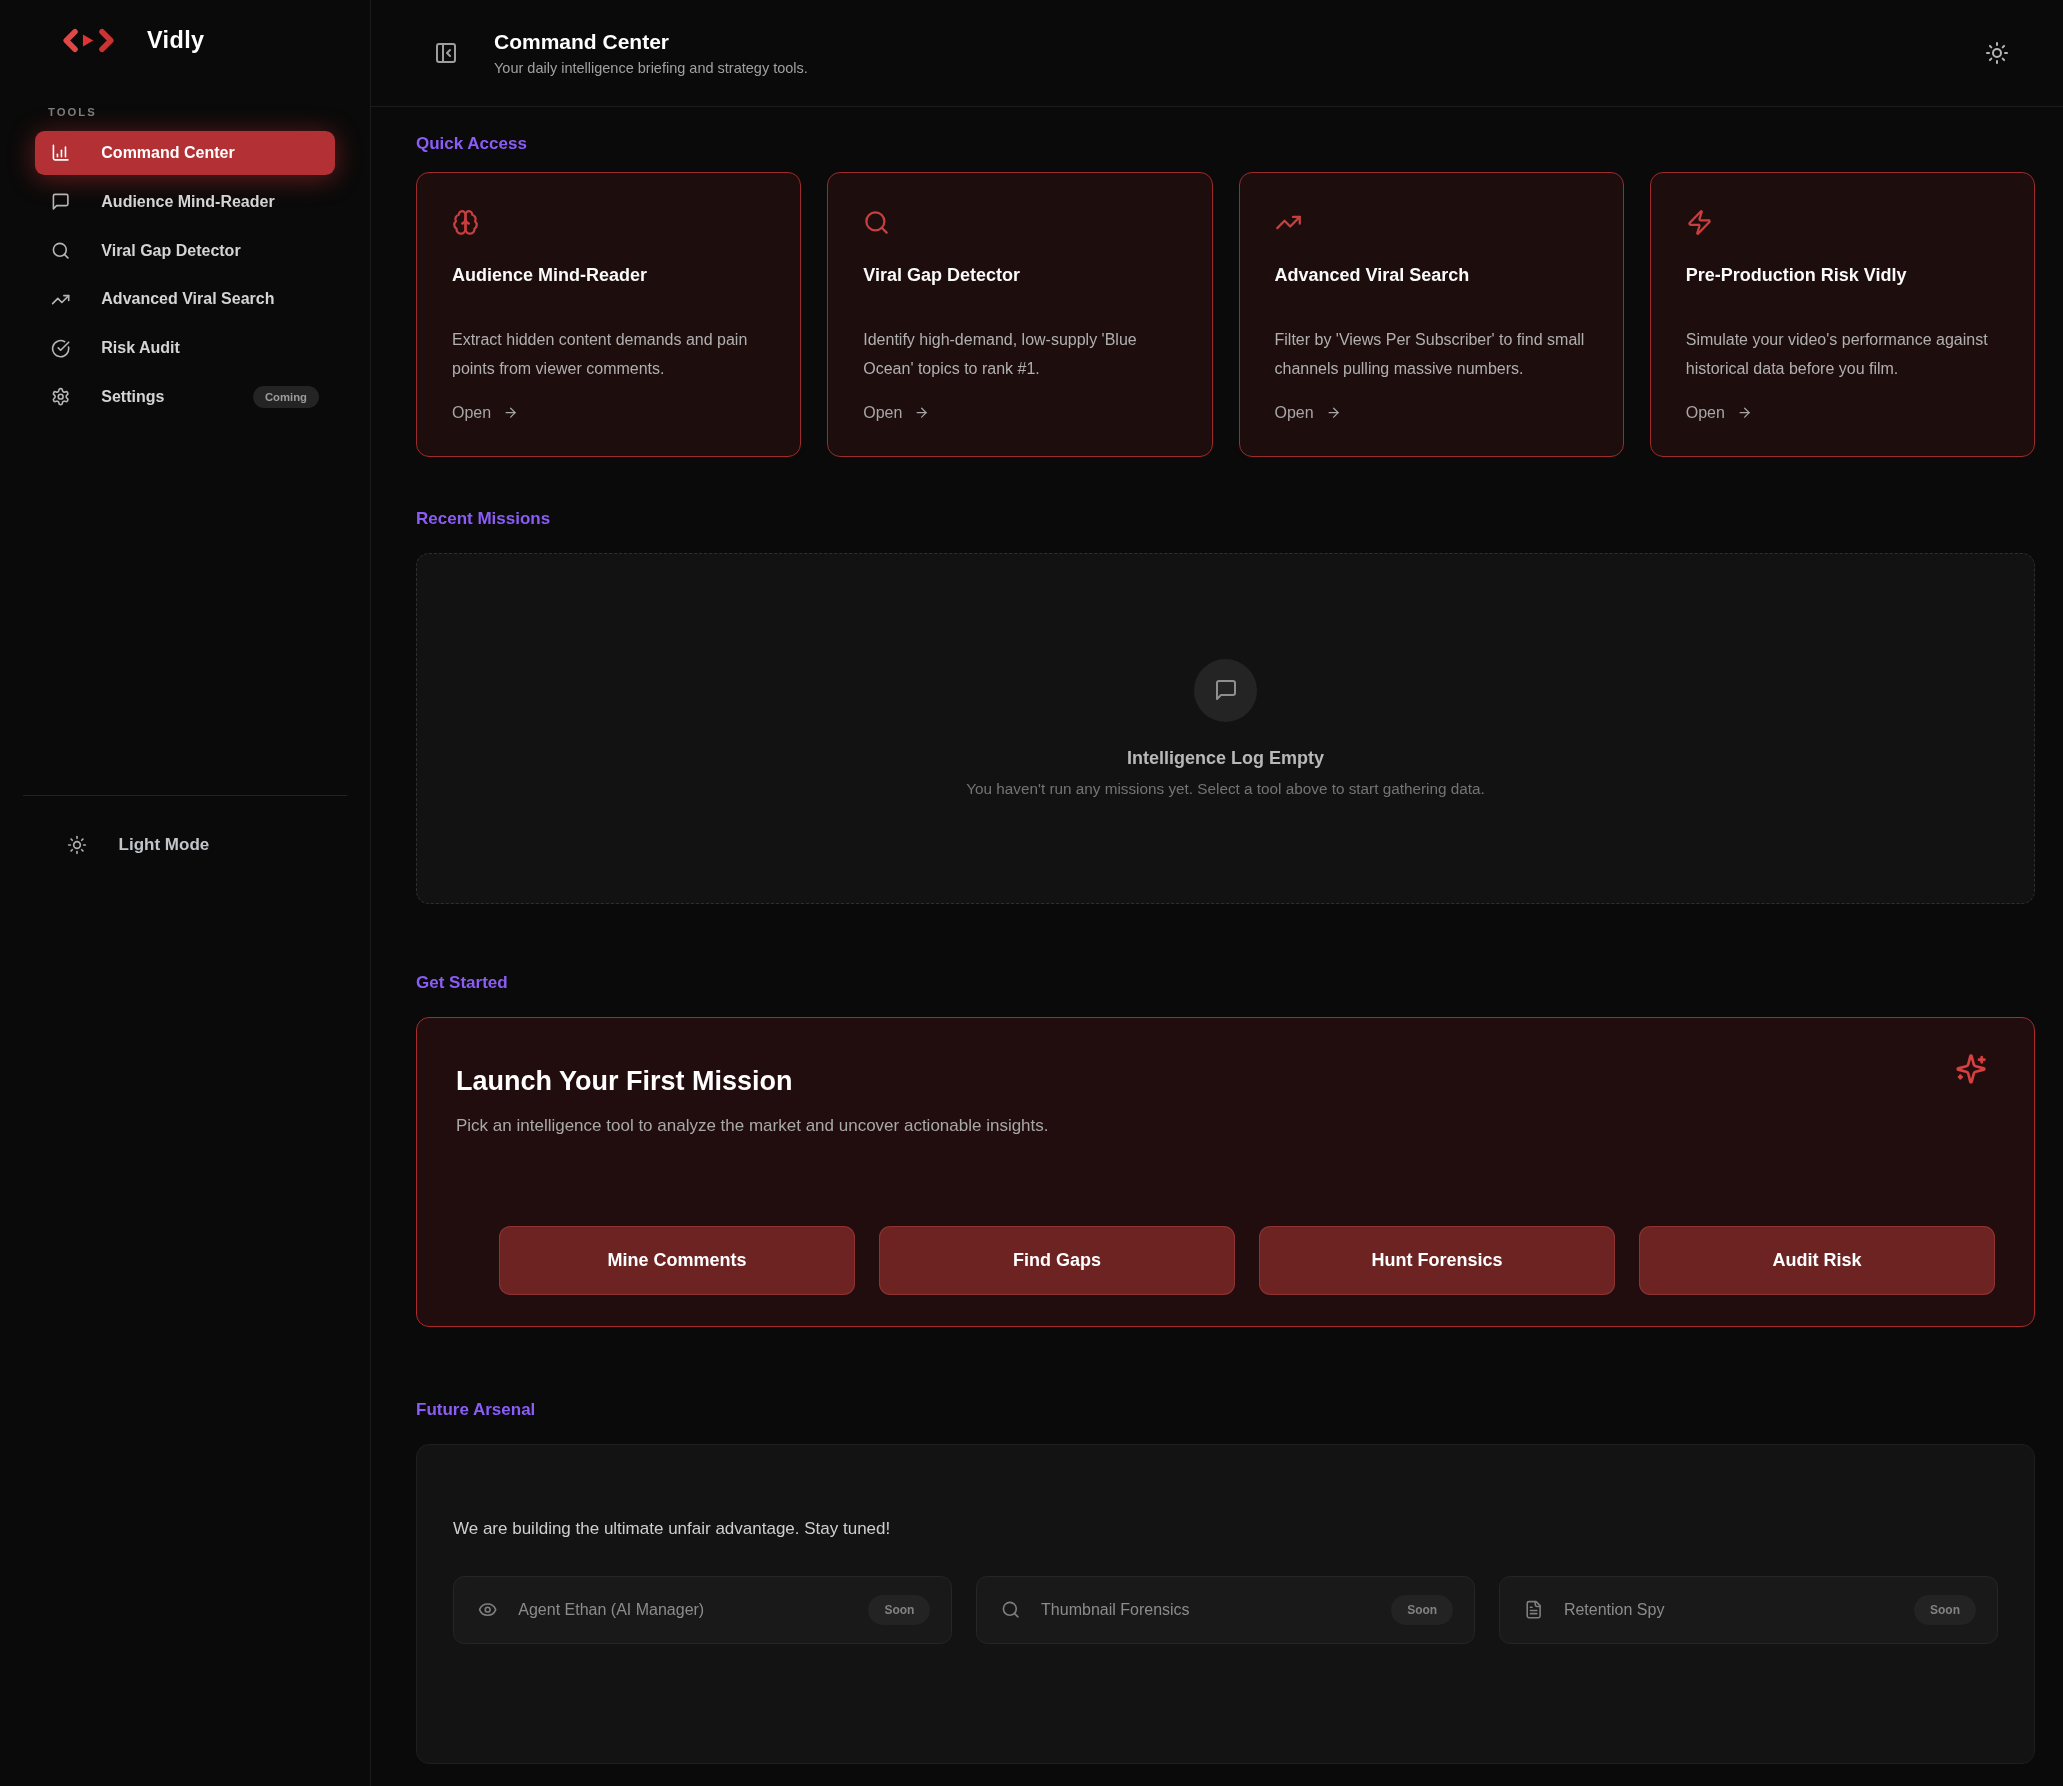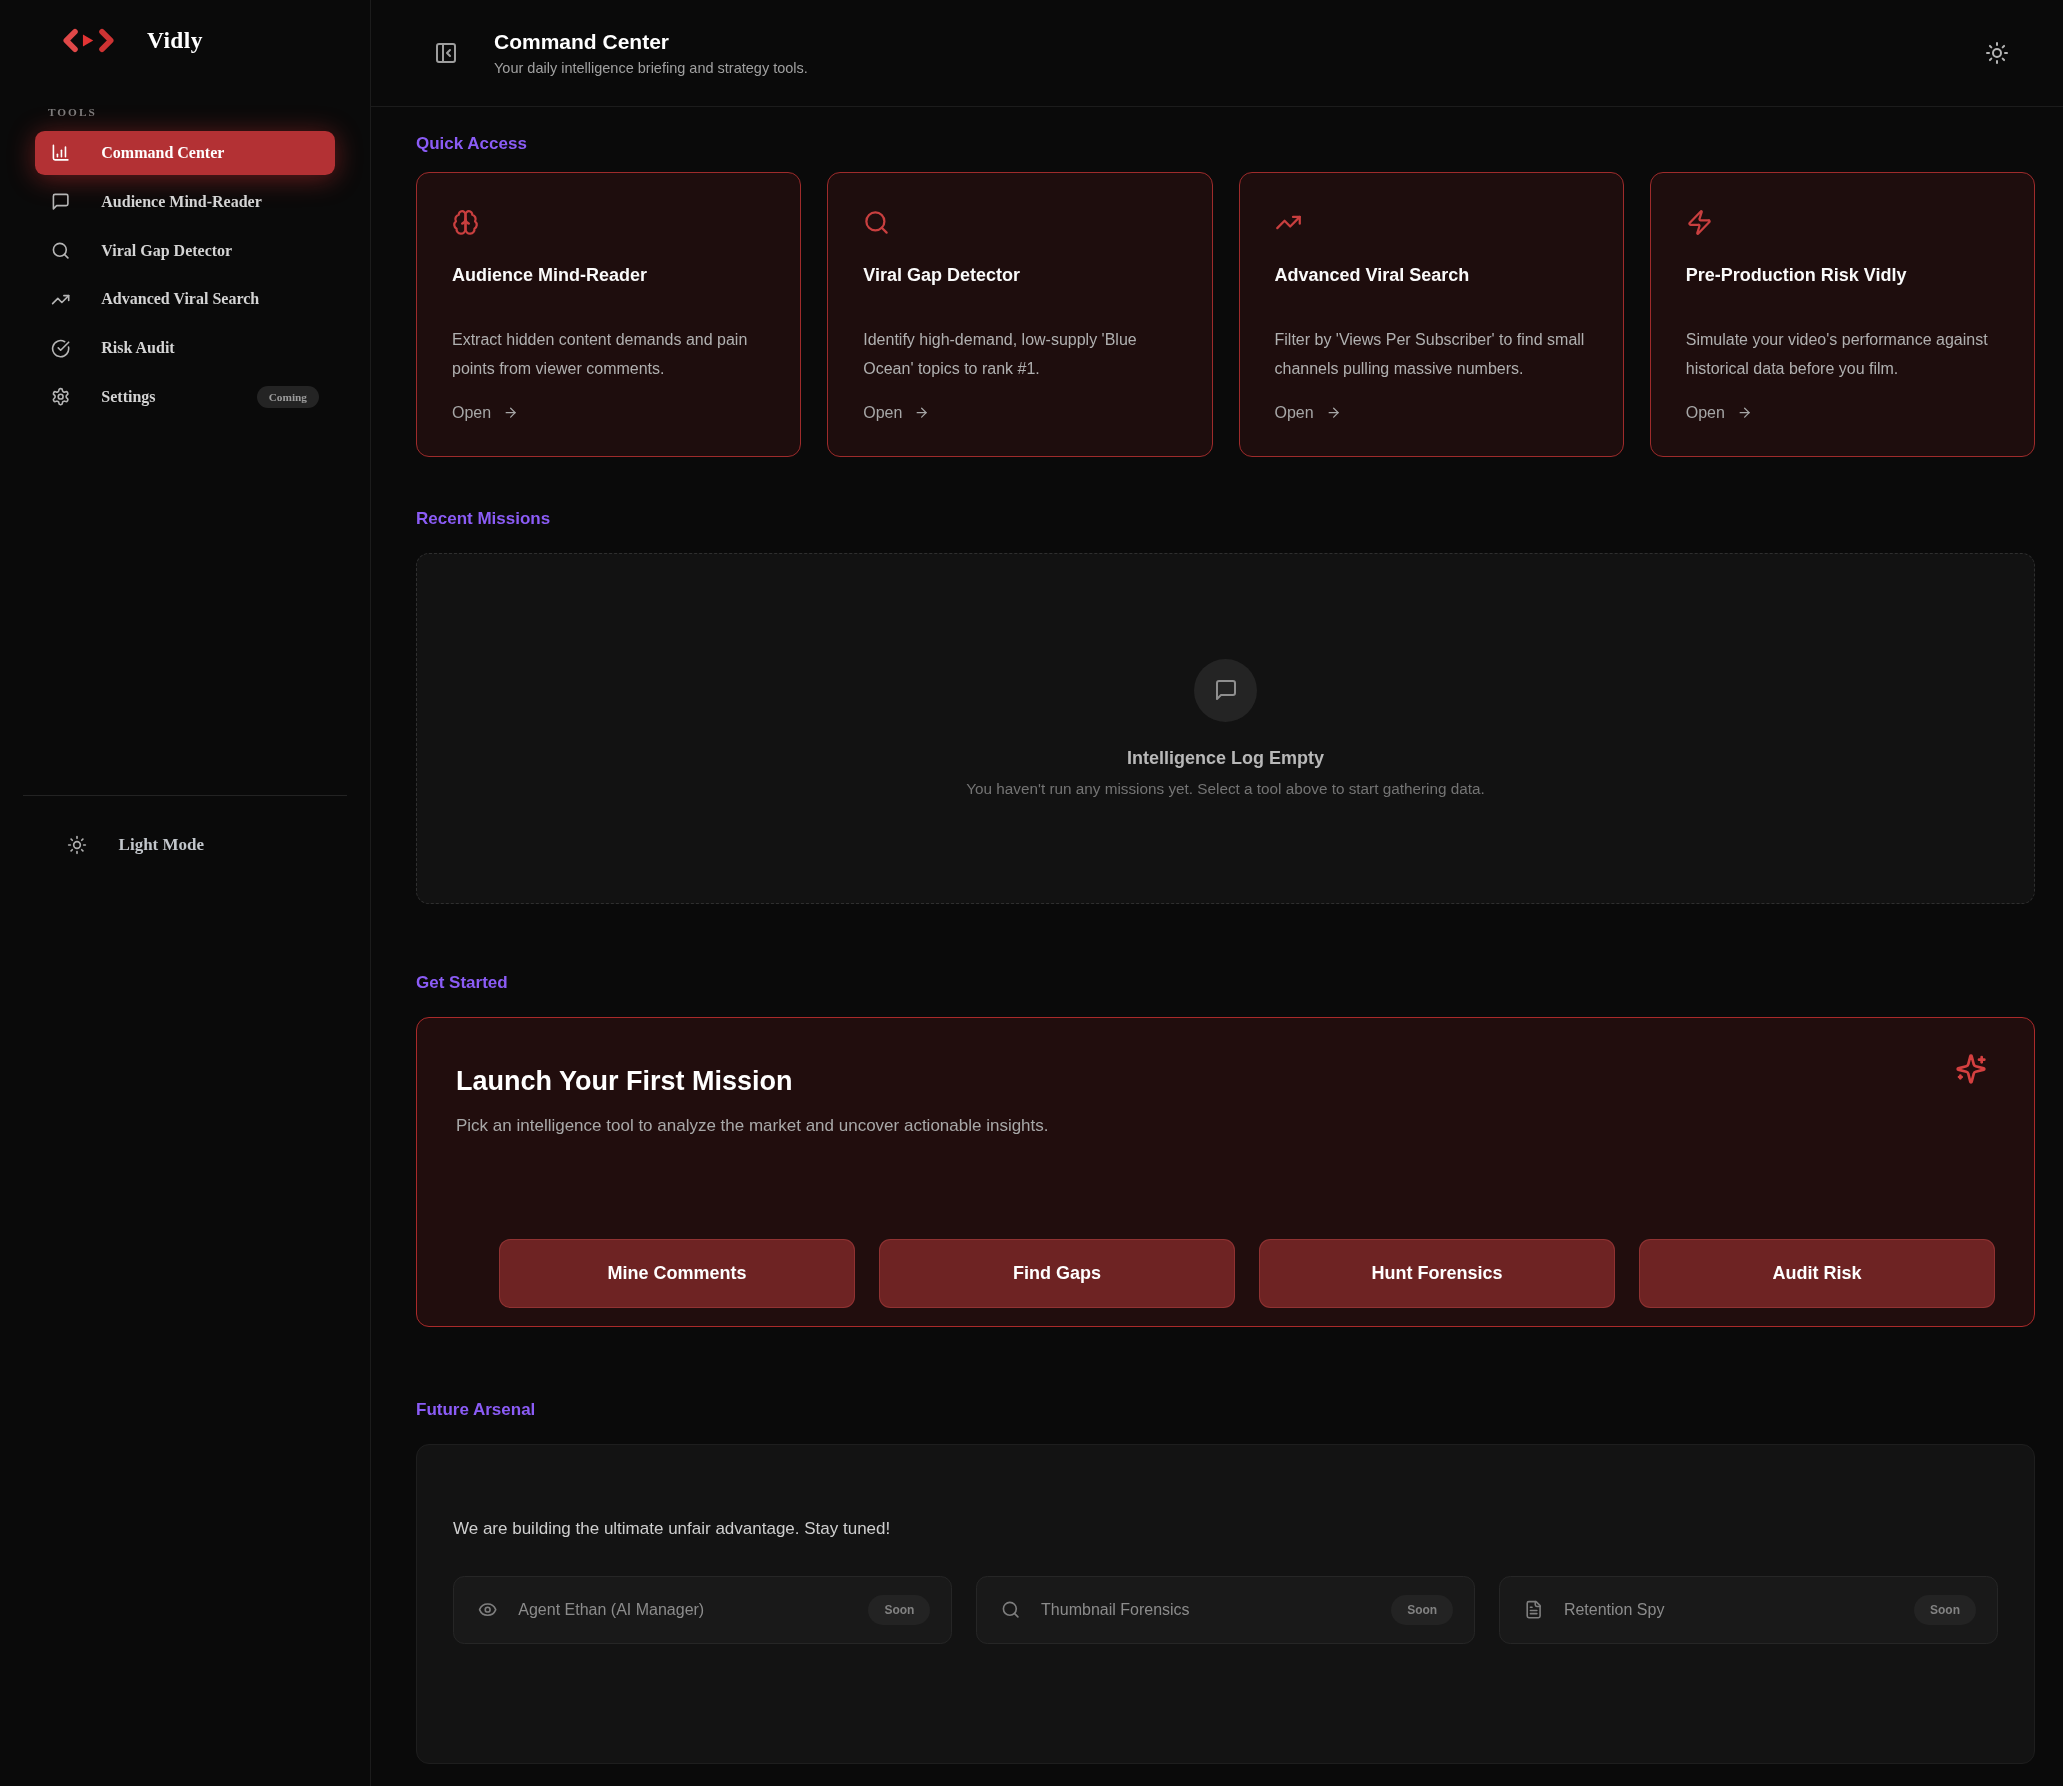--- a/index.html
+++ b/index.html
@@ -5,21 +5,21 @@
   * { margin:0; padding:0; box-sizing:border-box; }
   html,body { background:#0a0a0a; }
   body {
     width:2064px; height:1786px; overflow:hidden;
     font-family:"Liberation Sans", sans-serif;
     color:#e8e8e8; -webkit-font-smoothing:antialiased;
   }
   .app { display:flex; width:2064px; height:1786px; }
 
   
-  .sidebar { width:371px; flex-shrink:0; height:1786px; border-right:0.8px solid #1c1c1c; background:#0a0a0a;font-family:Liberation Serif, serif; }
+  .sidebar { width:371px; flex-shrink:0; height:1786px; border-right:0.8px solid #1c1c1c; background:#0a0a0a; }
   .sidebar-inner { height:871px; display:flex; flex-direction:column; }
   .logo-row { display:flex; align-items:center; gap:31px; padding:27px 0 0 61px; }
   .logo-mark { width:55px; height:27px; display:block; }
   .brand-name { font-size:23.4px; font-weight:700; color:#ffffff; letter-spacing:0.4px; }
   .tools-label { margin:52px 0 13px 48px; font-size:11.3px; font-weight:700; letter-spacing:2px; color:#7d7d7d; }
   .nav { display:flex; flex-direction:column; gap:4.8px; padding:0 35px; }
   .nav-item { height:44px; border-radius:9.7px; display:flex; align-items:center; gap:31px; padding:0 16px; color:#d4d4d4; font-size:16px; font-weight:600; cursor:pointer; }
   .nav-item .nicon { width:19.3px; height:19.3px; color:#b5b5b5; flex-shrink:0; }
   .nav-item.active { background:#b33134; color:#ffffff; box-shadow:0 3.2px 27px rgba(220,50,50,.45); }
   .nav-item.active .nicon { color:#ffffff; }
@@ -58,21 +58,21 @@
   .rm-circle svg { width:24px; height:24px; color:#8f8f8f; }
   .rm-empty-title { margin-top:26px; font-size:18px; font-weight:600; color:#b8b8b8; }
   .rm-empty-sub { margin-top:11.3px; font-size:15.3px; color:#747474; }
 
   
   .gs-title { margin-top:69px; }
   .gs-card { margin-top:24px; height:310px; background:#210d0d; border:0.8px solid #aa2a2a; border-radius:13px; padding:48px 39px 31px; position:relative; }
   .gs-heading { font-size:27px; font-weight:700; color:#ffffff; }
   .gs-sub { margin-top:19.3px; font-size:17px; color:#a8a8a8; }
   .gs-sparkle { position:absolute; top:35px; right:47px; width:32px; height:32px; color:#d54040; }
-  .gs-buttons { position:absolute; left:39px; right:39px; bottom:18px; display:grid; grid-template-columns:repeat(4,1fr); gap:24px;margin-left:43px; }
+  .gs-buttons { position:absolute; left:39px; right:39px; bottom:31px; display:grid; grid-template-columns:repeat(4,1fr); gap:24px;margin-left:43px; }
   .gs-btn { height:69px; background:#6e2323; border:0.8px solid rgba(235,90,90,.28); border-radius:11.3px; color:#ffffff; font-size:18px; font-weight:600; font-family:inherit; display:flex; align-items:center; justify-content:center; cursor:pointer; }
 
   
   .fa-title { margin-top:73px; }
   .fa-card { margin-top:24px; height:320px; background:#131313; border:0.8px solid #1e1e1e; border-radius:13px; padding:74px 36px 0; }
   .fa-message { font-size:17px; color:#cfcfcf; }
   .fa-items { margin-top:37px; display:grid; grid-template-columns:repeat(3,1fr); gap:23.4px; }
   .fa-item { height:68px; background:#191919; border:0.8px solid #262626; border-radius:11.3px; display:flex; align-items:center; gap:21px; padding:0 21px 0 24px; }
   .fa-item .nicon { width:19.3px; height:19.3px; color:#7e7e7e; flex-shrink:0; }
   .fa-label { font-size:16px; color:#8c8c8c; }

